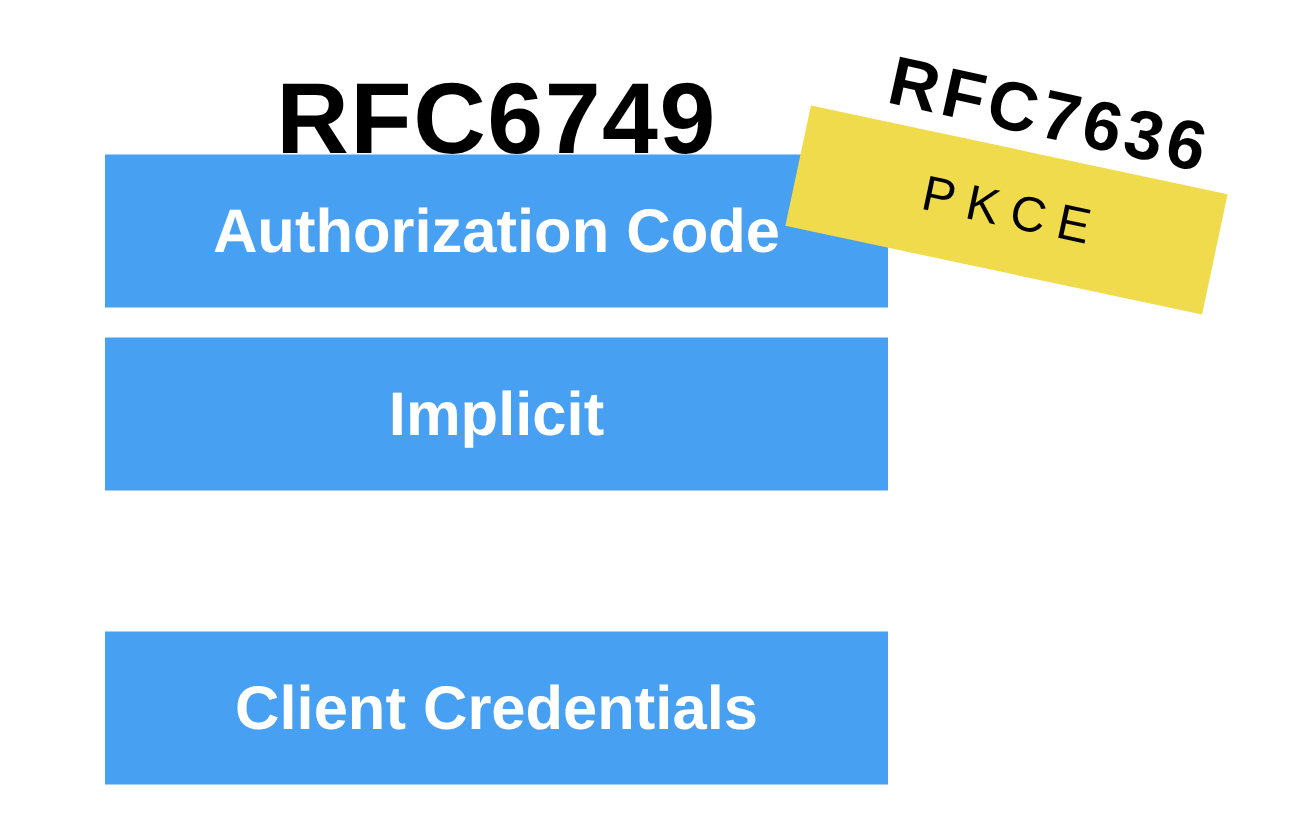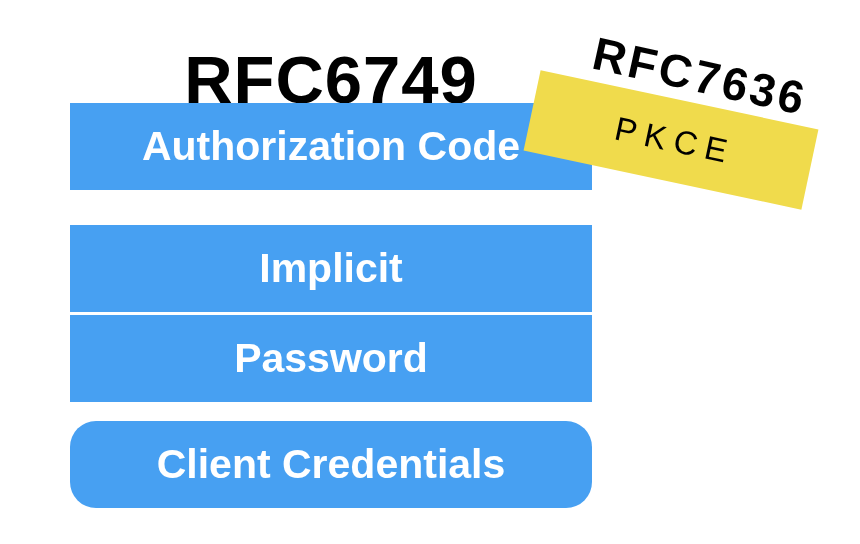--- a/index.html
+++ b/index.html
@@ -26,36 +26,36 @@
     font-weight: bold;
     letter-spacing: 1px;
     line-height: 1;
     color: var(--ink, #000);
     margin-top: 28px;
   }
   .grant-bar {
     position: absolute;
     left: 70px;
     width: 522px;
-    height: 87px;
+    height: 102px;
     background: var(--bar-blue, #47A0F2);
     display: flex;
     align-items: center;
     justify-content: center;
   }
   .grant-bar .bar-label {
     color: var(--bar-text, #fff);
     font-size: 41px;
     font-weight: 600;
     white-space: nowrap;
   }
   .bar-0 { top: 103px; }
   .bar-1 { top: 225px; }
   .bar-2 { top: 315px; }
-  .bar-3 { top: 421px; border-radius: 26px; }
+  .bar-3 { top: 421px; }
   .pkce-badge {
     position: absolute;
     left: 671px;
     top: 140px;
     width: 284px;
     height: 82px;
     background: var(--badge-yellow, #F0DB4C);
     transform: translate(-50%, -50%) rotate(12deg);
     display: flex;
     align-items: center;
@@ -93,23 +93,20 @@
   <div class="rfc7636-label">RFC7636</div>
 
   <div class="grant-bar bar-0">
     <span class="bar-label">Authorization Code</span>
   </div>
 
   <div class="grant-bar bar-1">
     <span class="bar-label">Implicit</span>
   </div>
 
-  <div class="grant-bar bar-2">
-    <span class="bar-label">Password</span>
-  </div>
 
   <div class="grant-bar bar-3">
     <span class="bar-label">Client Credentials</span>
   </div>
 
   <div class="pkce-badge">
     <span class="badge-label">PKCE</span>
   </div>
 
 </div>

